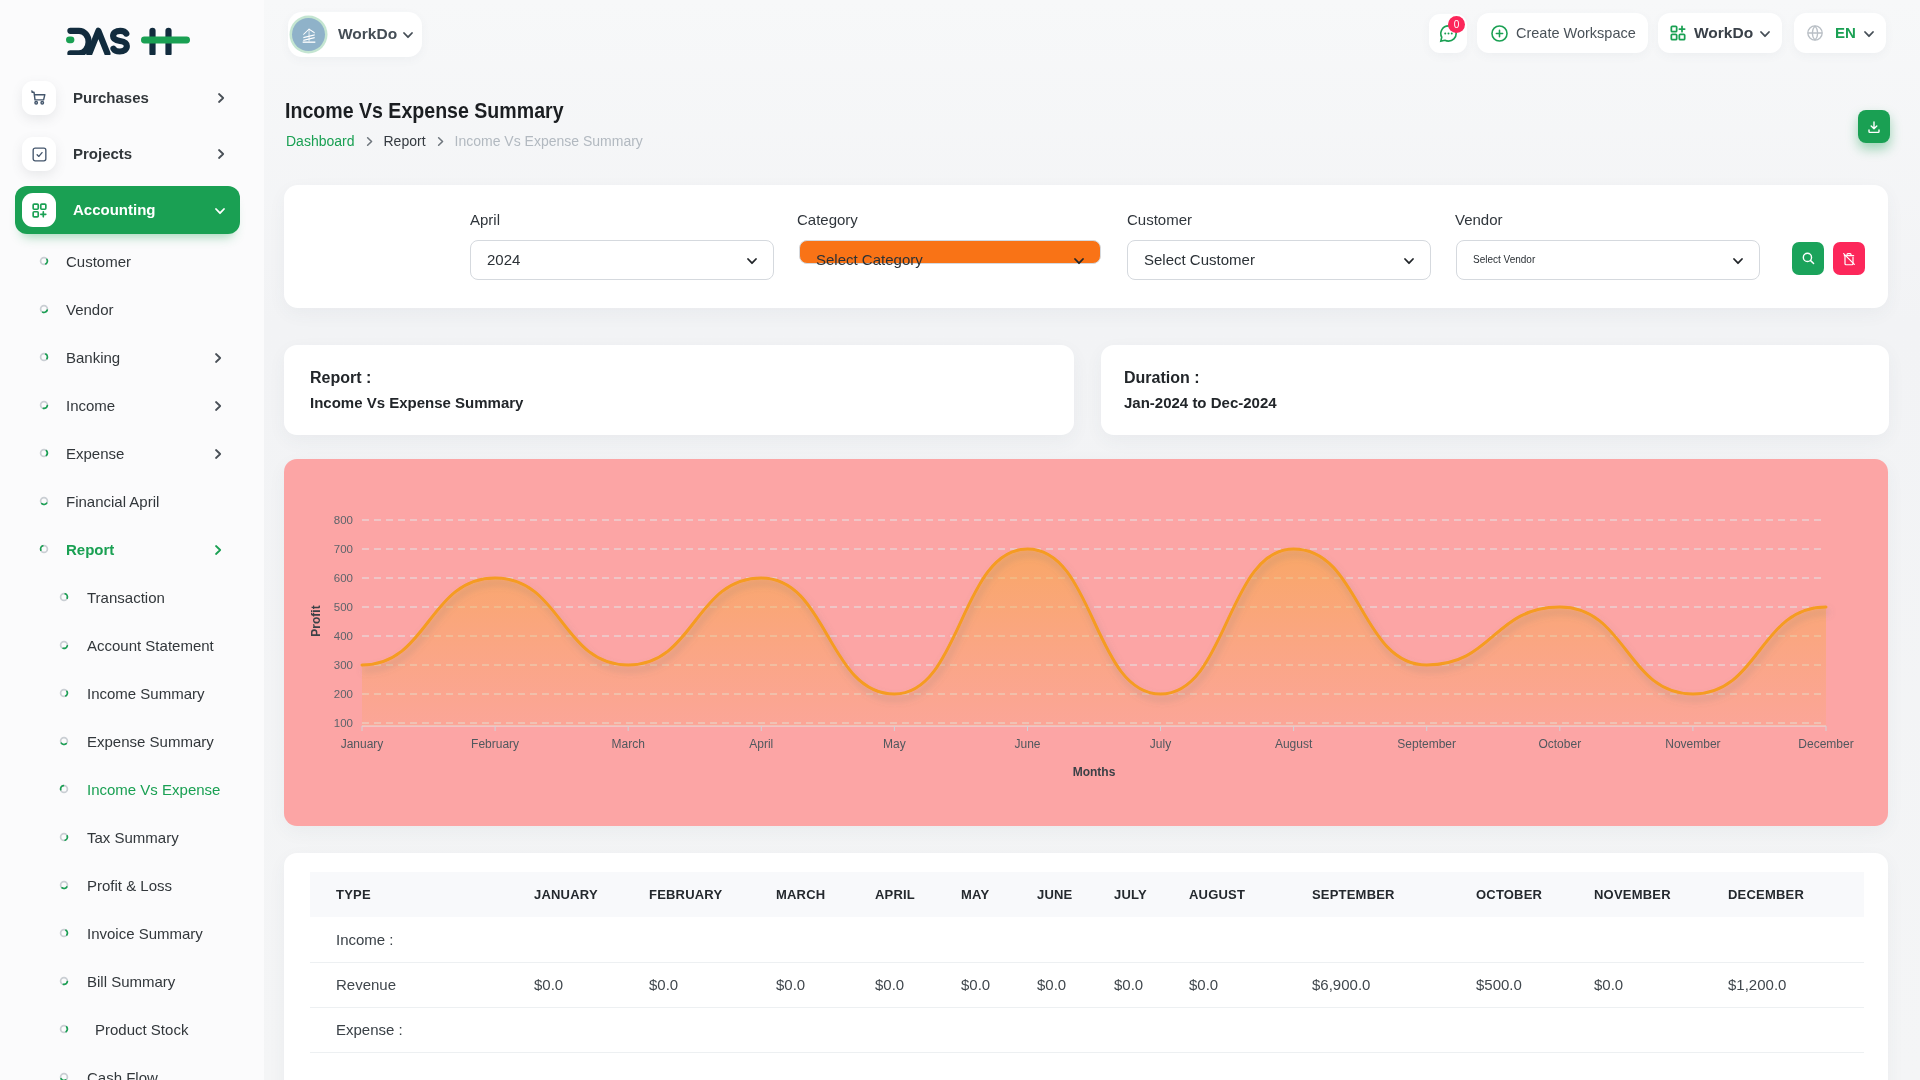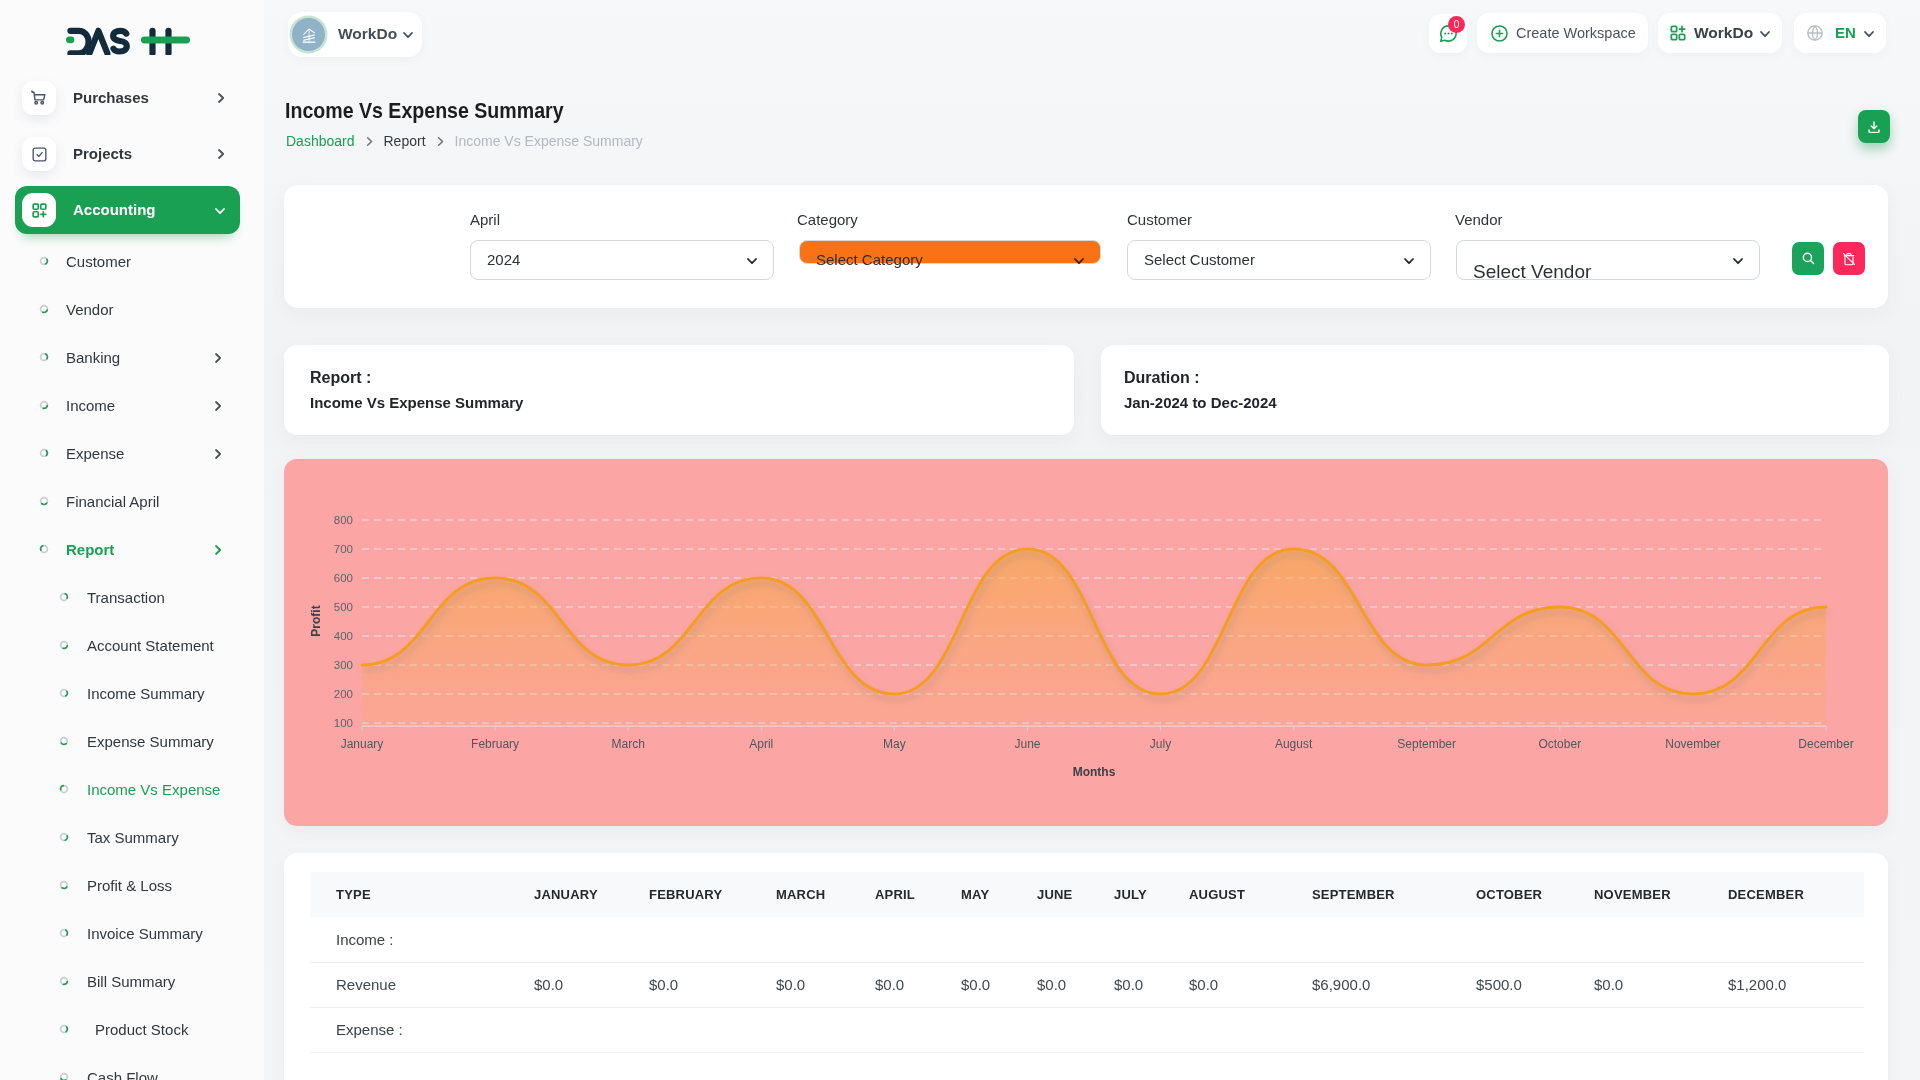--- a/index.html
+++ b/index.html
@@ -245,21 +245,21 @@
       <path d="M3 5l4 4.2L11 5"></path>
     </svg>
   </div>
 <div style="position:absolute;left:1127px;top:240px;width:304px;height:40px;background:#fff;border:1px solid #d5d9de;border-radius:8px;">
     <div style="position:absolute;left:16px;top:0;line-height:38px;font-size:15px;color:#2b3136">Select Customer</div>
     <svg style="position:absolute;right:14px;top:13px" width="14" height="14" viewBox="0 0 14 14" fill="none" stroke="#212529" stroke-width="1.8" stroke-linecap="round" stroke-linejoin="round">
       <path d="M3 5l4 4.2L11 5"></path>
     </svg>
   </div>
 <div style="position:absolute;left:1456px;top:240px;width:304px;height:40px;background:#fff;border:1px solid #d5d9de;border-radius:8px;">
-    <div style="position:absolute;left:16px;top:12px;line-height:38px;font-size:19px;color:#2b3136">Select Vendor</div>
+    <div style="position:absolute;left:16px;top:0;line-height:38px;font-size:10px;color:#2b3136">Select Vendor</div>
     <svg style="position:absolute;right:14px;top:13px" width="14" height="14" viewBox="0 0 14 14" fill="none" stroke="#212529" stroke-width="1.8" stroke-linecap="round" stroke-linejoin="round">
       <path d="M3 5l4 4.2L11 5"></path>
     </svg>
   </div>
 <div style="position:absolute;left:1792px;top:242px;width:32px;height:33px;background:#1ba35b;border-radius:7px;display:flex;align-items:center;justify-content:center">
 <svg width="17" height="17" viewBox="0 0 24 24" fill="none" stroke="#fff" stroke-width="2" stroke-linecap="round">
       <circle cx="10.5" cy="10.5" r="5.8"></circle>
       <path d="M15 15l4.2 4.2"></path>
     </svg>
   </div>

